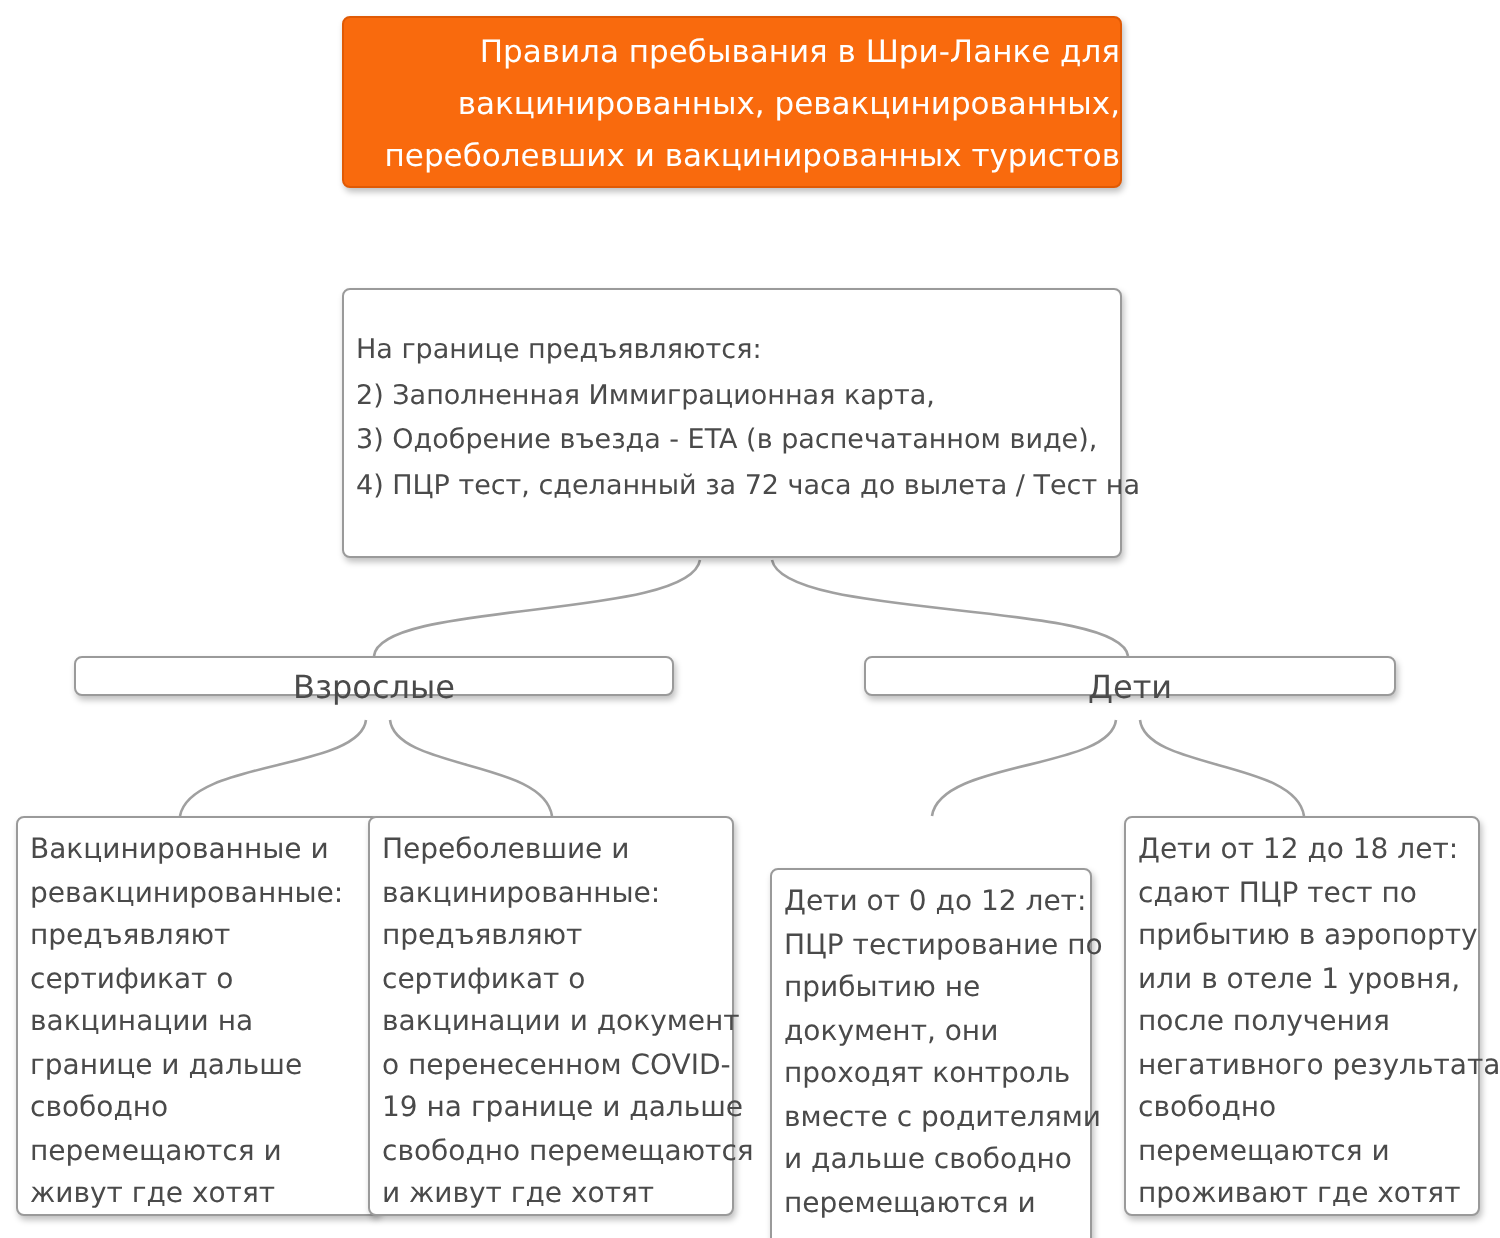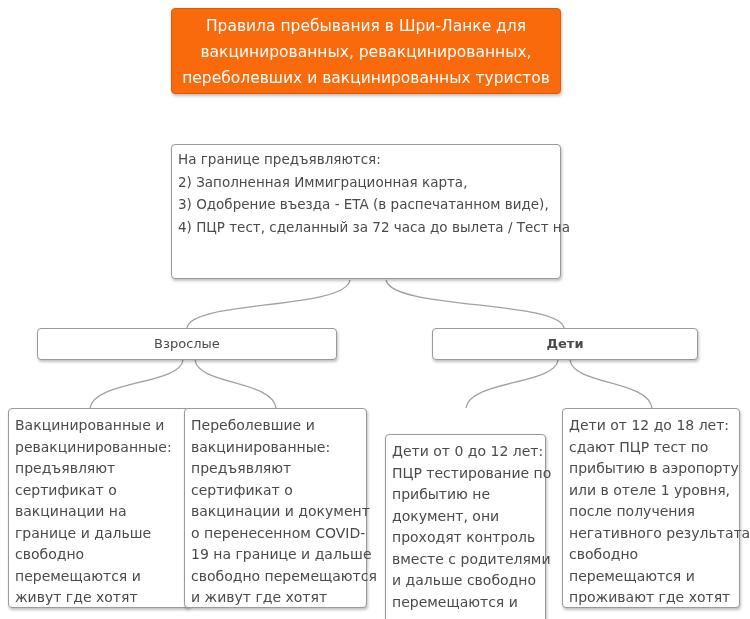--- a/index.html
+++ b/index.html
@@ -5,27 +5,27 @@
   html, body { margin:0; padding:0; background:#ffffff; }
   body { width:750px; height:619px; position:relative; overflow:hidden;
          font-family:"DejaVu Sans", sans-serif; color:#4a4a4a; }
   .node { position:absolute; box-sizing:border-box; background:#fff;
           border:1px solid #9a9a9a; border-radius:4px;
           box-shadow:1px 2px 3px rgba(0,0,0,0.25); }
   .title-node { left:171px; top:8px; width:390px; height:86px;
                 background:#f96a0d; border:1px solid #e05a05; color:#fff;
                 font-size:15.5px; line-height:26px; text-align:center;
                 padding-top:4px; }
-  .title-node span { display:block; }
+  .title-node span { display:block;text-align:right; }
   .docs-node { left:171px; top:144px; width:390px; height:135px;
-               font-size:13.5px; line-height:22.5px; padding:3px 6px; }
+               font-size:13.5px; line-height:22.5px; padding:19px 6px; }
   .docs-node span { display:block; white-space:nowrap; }
-  .cat-node { top:328px; height:32px; font-size:13px; line-height:30px; text-align:center; }
+  .cat-node { top:328px; height:20px; font-size:16px; line-height:30px; text-align:center; }
   .cat-adults { left:37px; width:300px; }
-  .cat-kids { left:432px; width:266px;font-weight:bold; }
+  .cat-kids { left:432px; width:266px; }
   .leaf { top:408px; height:200px; font-size:14px; line-height:21.5px;
           padding:6px 6px; }
   .leaf span { display:block; white-space:nowrap; }
   .leaf-1 { left:8px; width:182px; }
   .leaf-2 { left:184px; width:183px; }
   .leaf-3 { left:385px; width:161px;margin-top:26px; }
   .leaf-4 { left:562px; width:178px; }
   svg.connectors { position:absolute; left:0; top:0; width:750px; height:619px; }
   svg.connectors path { fill:none; stroke:#a0a0a0; stroke-width:1.3; }
 </style>

